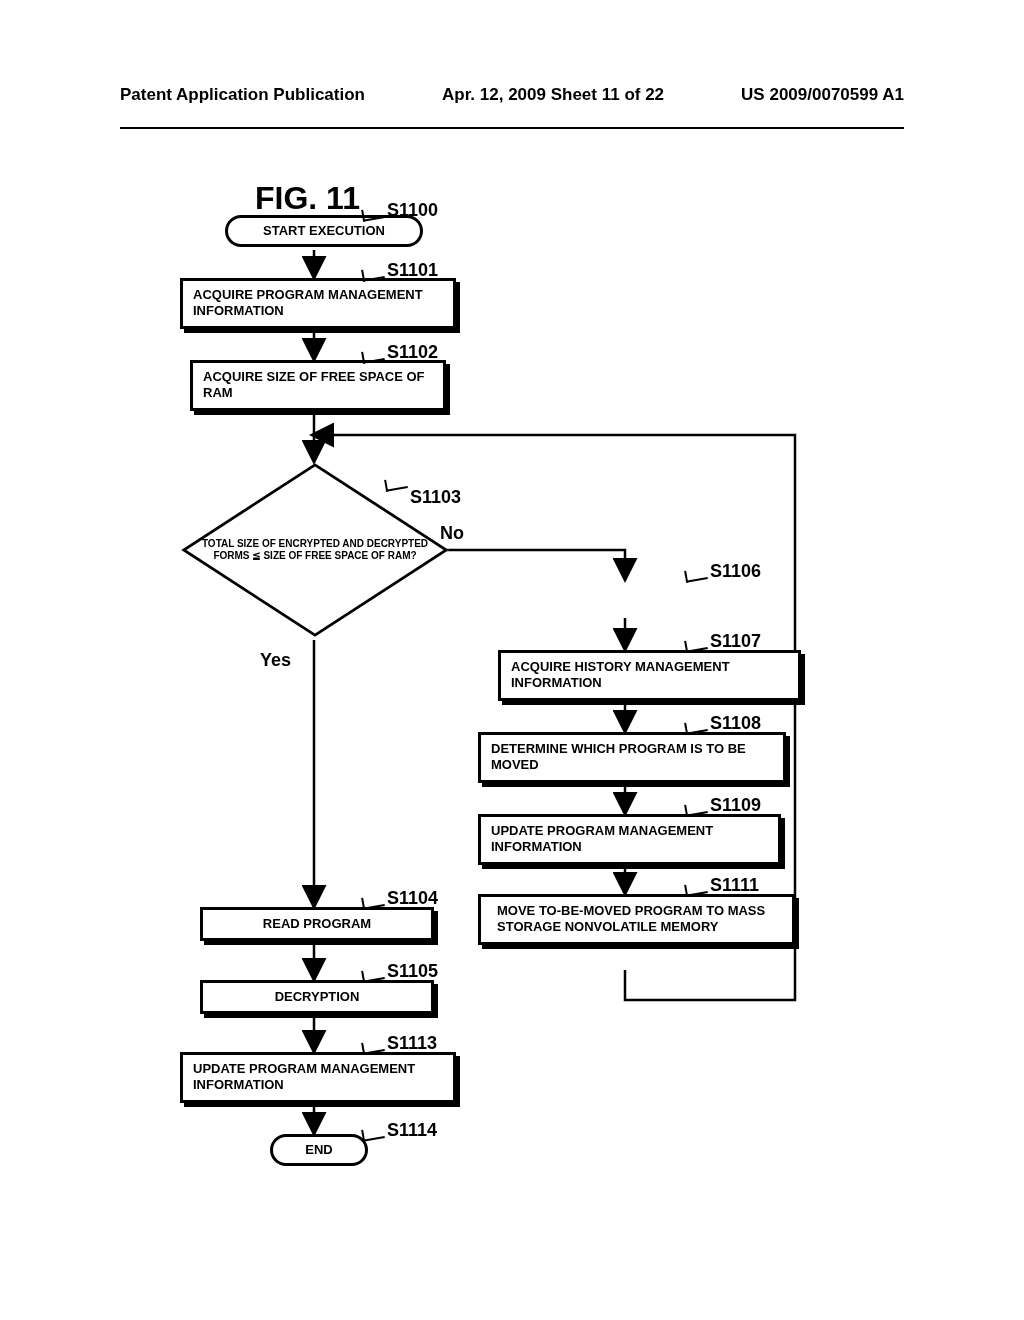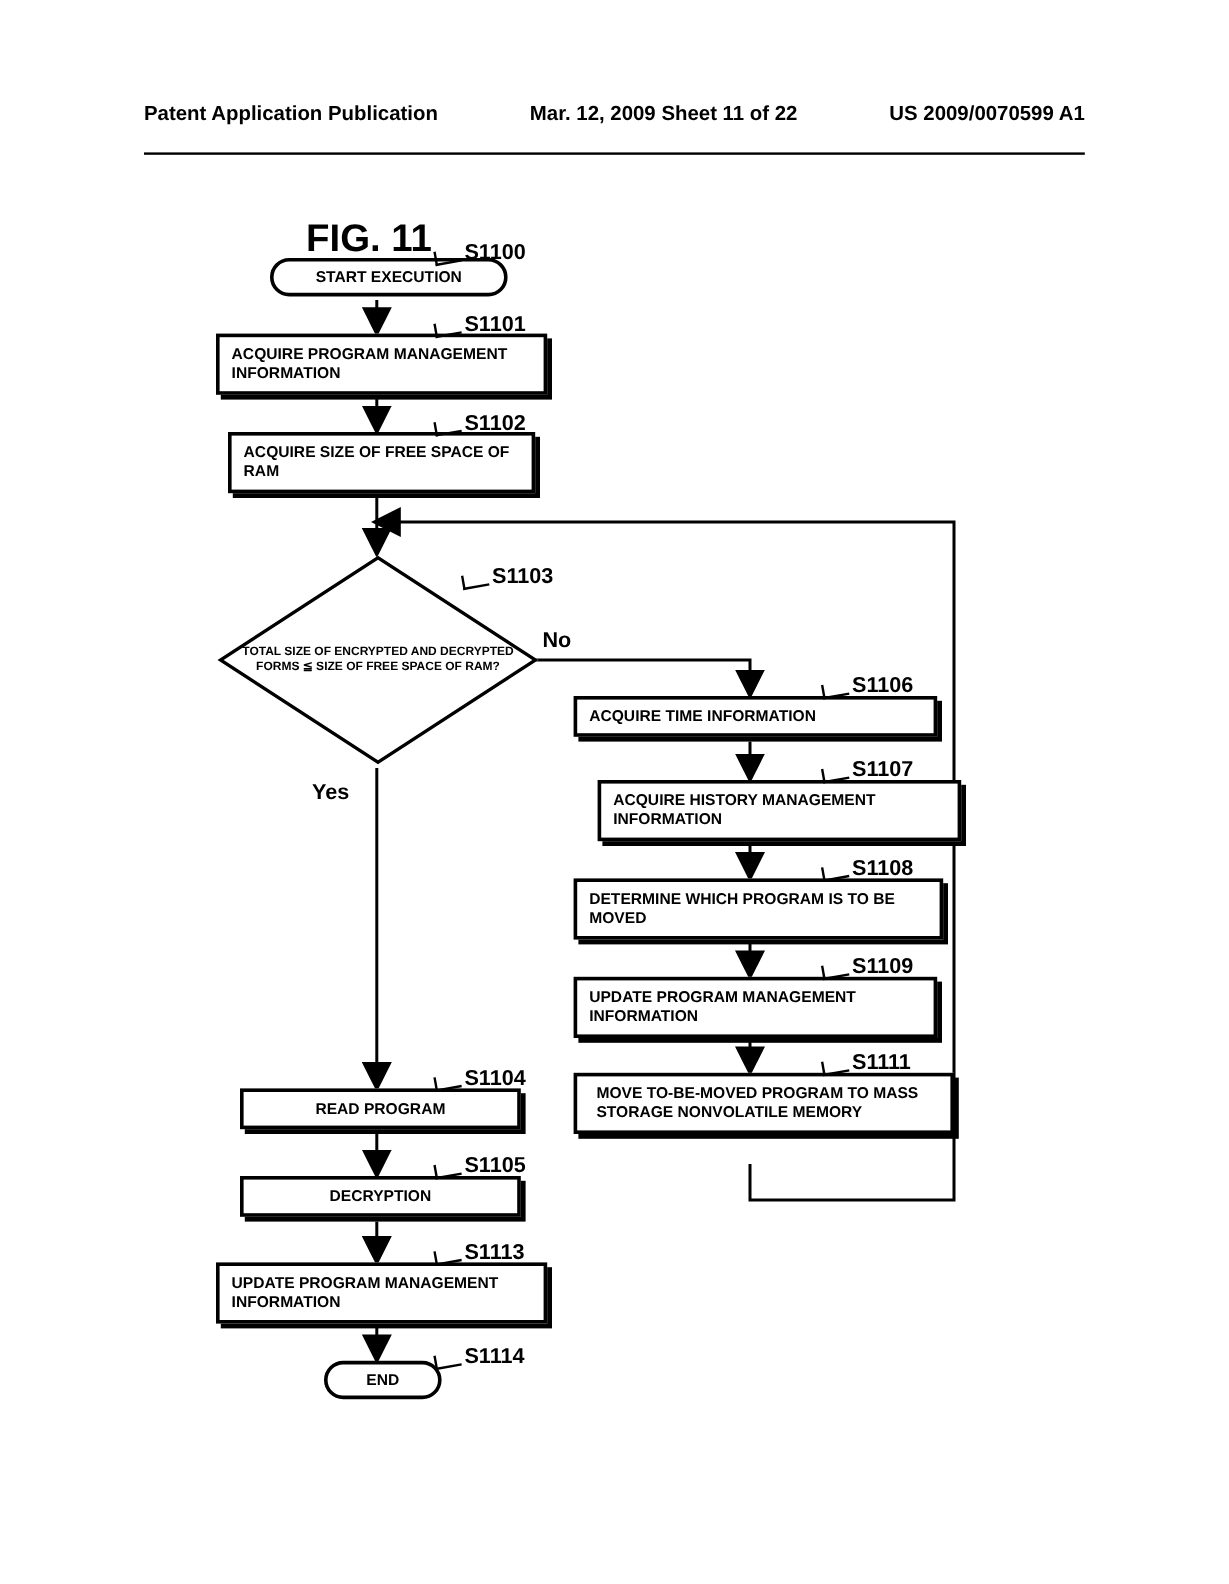--- a/index.html
+++ b/index.html
@@ -115,21 +115,21 @@
     width: 760px;
     height: 1000px;
     overflow: visible;
   }
 </style>
 </head>
 <body>
 
 <div class="page-header">
   <span>Patent Application Publication</span>
-  <span>Mar. 12, 2009  Sheet 11 of 22</span>
+  <span>Apr. 12, 2009  Sheet 11 of 22</span>
   <span>US 2009/0070599 A1</span>
 </div>
 
 <div class="fig-title">FIG. 11</div>
 
 <div class="flow">
 
   <svg class="conn">
     <defs>
       <marker id="ah" markerWidth="10" markerHeight="10" refX="8" refY="5" orient="auto">
@@ -178,27 +178,24 @@
     <span>ACQUIRE SIZE OF FREE SPACE OF RAM</span>
   </div>
   <div class="tick" style="left:207px; top:140px;"></div>
   <div class="label" style="left:232px; top:132px;">S1102</div>
 
   <div class="diamond-wrap" style="left:35px; top:250px;">
     <div class="diamond-shape"></div>
     <div class="diamond-text">TOTAL SIZE OF ENCRYPTED AND DECRYPTED FORMS ≦ SIZE OF FREE SPACE OF RAM?</div>
   </div>
   <div class="tick" style="left:230px; top:268px;"></div>
-  <div class="label" style="left:255px; top:260px;text-align:center;">S1103</div>
-  <div class="edge" style="left:297px; top:313px;text-align:right;">No</div>
+  <div class="label" style="left:255px; top:277px;text-align:center;">S1103</div>
+  <div class="edge" style="left:285px; top:313px;text-align:right;">No</div>
   <div class="edge" style="left:105px; top:440px;">Yes</div>
 
-  <div class="box" style="left:323px; top:370px; width:277px;">
-    <span>ACQUIRE TIME INFORMATION</span>
-  </div>
   <div class="tick" style="left:530px; top:359px;"></div>
   <div class="label" style="left:555px; top:351px;">S1106</div>
 
   <div class="box" style="left:323px; top:440px; width:277px;margin-left:20px;">
     <span>ACQUIRE HISTORY MANAGEMENT INFORMATION</span>
   </div>
   <div class="tick" style="left:530px; top:429px;"></div>
   <div class="label" style="left:555px; top:421px;">S1107</div>
 
   <div class="box" style="left:323px; top:522px; width:282px;">

